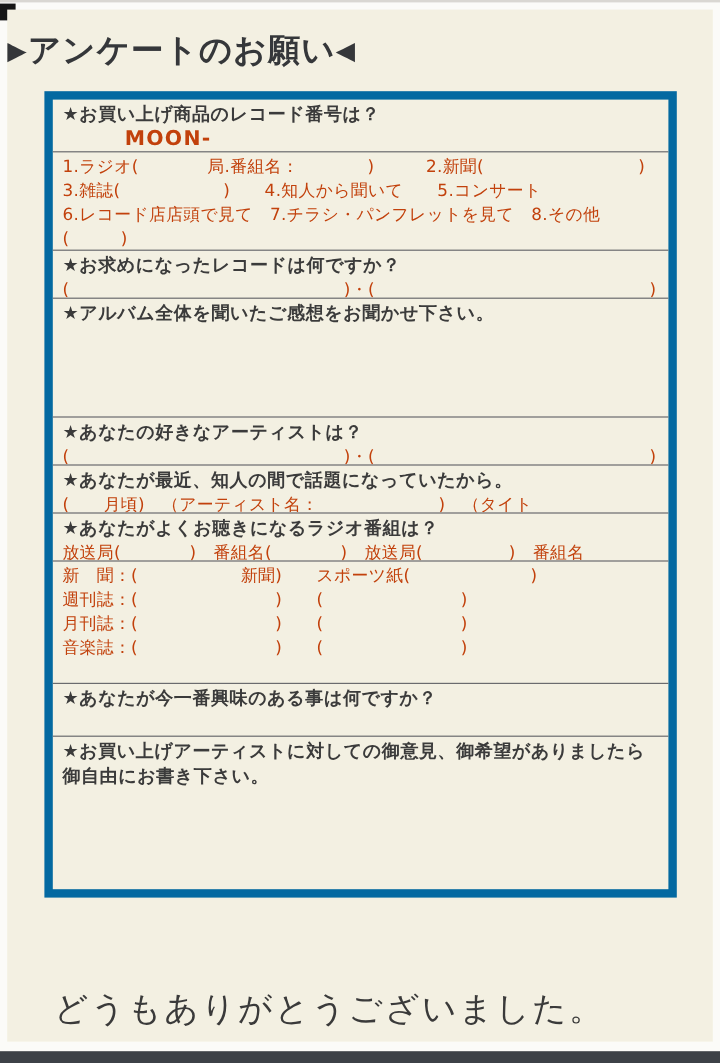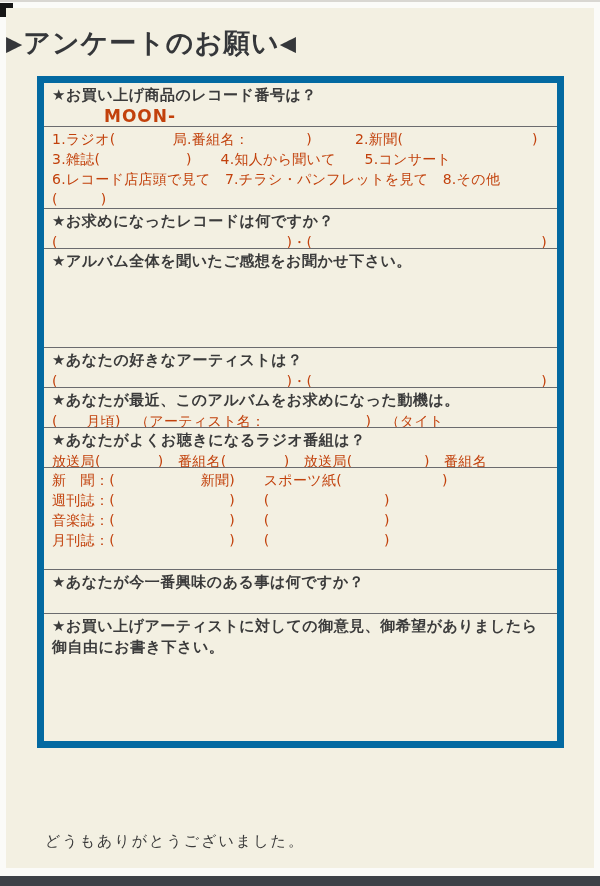--- a/index.html
+++ b/index.html
@@ -48,21 +48,21 @@
   .s8{height:40px;}
   .s9{height:102px;}
   .s10{height:44px;}
   .s11{height:128px;}
   .moon{
     font-family:"DejaVu Sans",sans-serif;font-weight:700;font-size:17px;line-height:21px;
     color:#c2410c;letter-spacing:1px;margin-left:52px;
   }
   .thanks{
     position:absolute;left:39px;top:818px;margin:0;
-    font-family:"DejaVu Serif",serif;font-weight:400;font-size:15px;line-height:30px;
+    font-family:"DejaVu Serif",serif;font-weight:400;font-size:28px;line-height:30px;
     color:#3a3a3a;letter-spacing:2px;
   }
 </style>
 </head>
 <body>
 
 <div class="edge-top"></div>
 <div class="corner-mark"></div>
 
 <div class="paper">
@@ -92,34 +92,34 @@
       <div class="q">★アルバム全体を聞いたご感想をお聞かせ下さい。</div>
       <div class="line"></div>
     </div>
 
     <div class="section s6">
       <div class="q">★あなたの好きなアーティストは？</div>
       <div class="line">(　　　　　　　　　　　　　　　　)・(　　　　　　　　　　　　　　　　)</div>
     </div>
 
     <div class="section s7">
-      <div class="q">★あなたが最近、このアルバムをお求めになった動機は。</div>
+      <div class="q">★あなたが最近、知人の間で話題になっていたから。</div>
       <div class="line">(　　月頃)　（アーティスト名：　　　　　　　)　（タイトル：　　　　　　　)</div>
     </div>
 
     <div class="section s8">
       <div class="q">★あなたがよくお聴きになるラジオ番組は？</div>
       <div class="line">放送局(　　　　)　番組名(　　　　)　放送局(　　　　　)　番組名(　　　　　　)</div>
     </div>
 
     <div class="section s9">
       <div class="line">新　聞：(　　　　　　新聞)　　スポーツ紙(　　　　　　　)</div>
       <div class="line">週刊誌：(　　　　　　　　)　　(　　　　　　　　)</div>
+      <div class="line">月刊誌：(　　　　　　　　)　　(　　　　　　　　)</div>
       <div class="line">音楽誌：(　　　　　　　　)　　(　　　　　　　　)</div>
-      <div class="line">月刊誌：(　　　　　　　　)　　(　　　　　　　　)</div>
     </div>
 
     <div class="section s10">
       <div class="q">★あなたが今一番興味のある事は何ですか？</div>
       <div class="line"></div>
     </div>
 
     <div class="section s11">
       <div class="q">★お買い上げアーティストに対しての御意見、御希望がありましたら御自由にお書き下さい。</div>
       <div class="line"></div>

